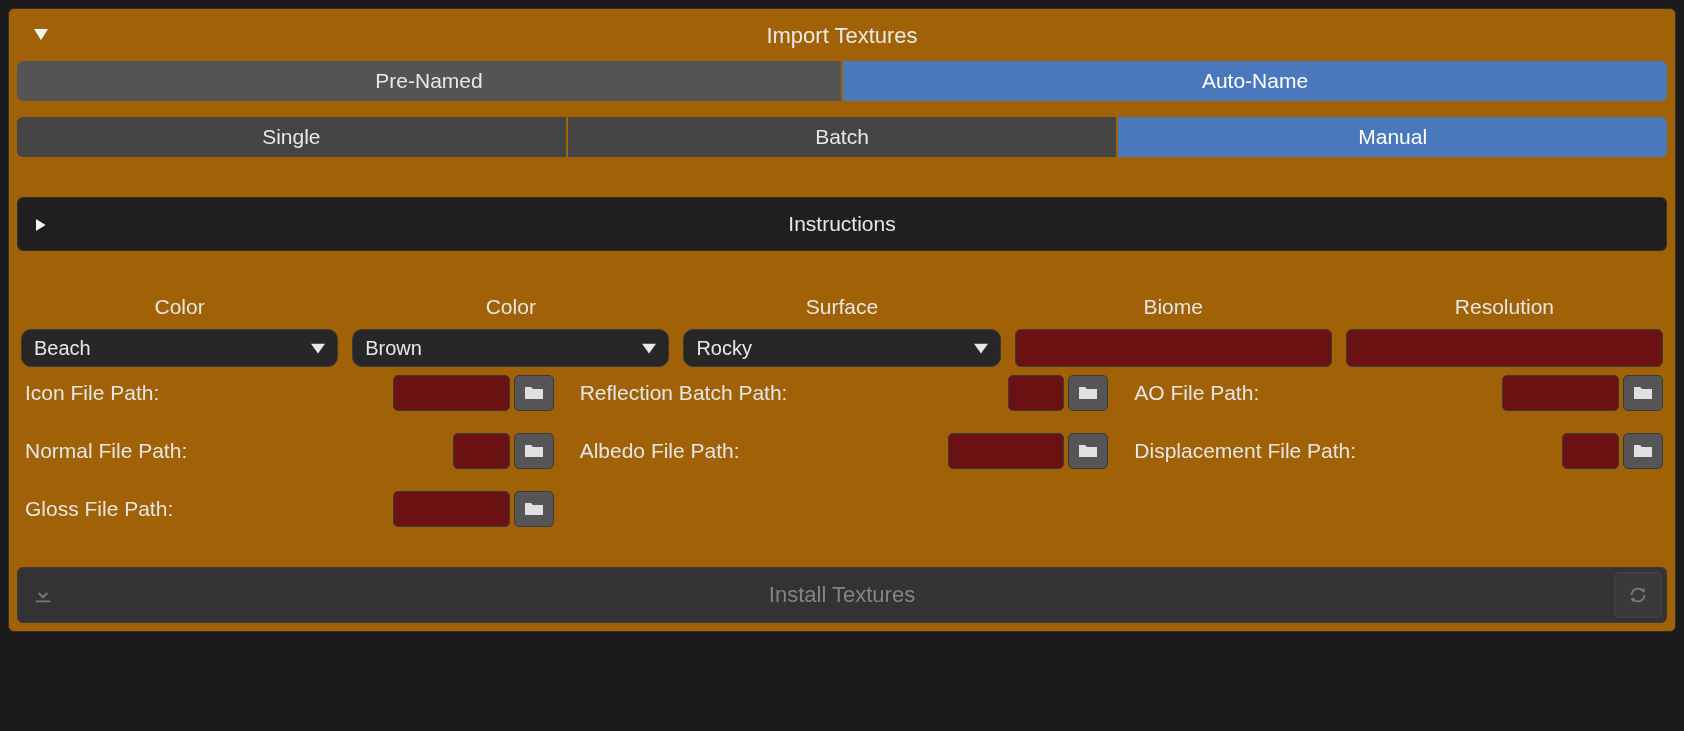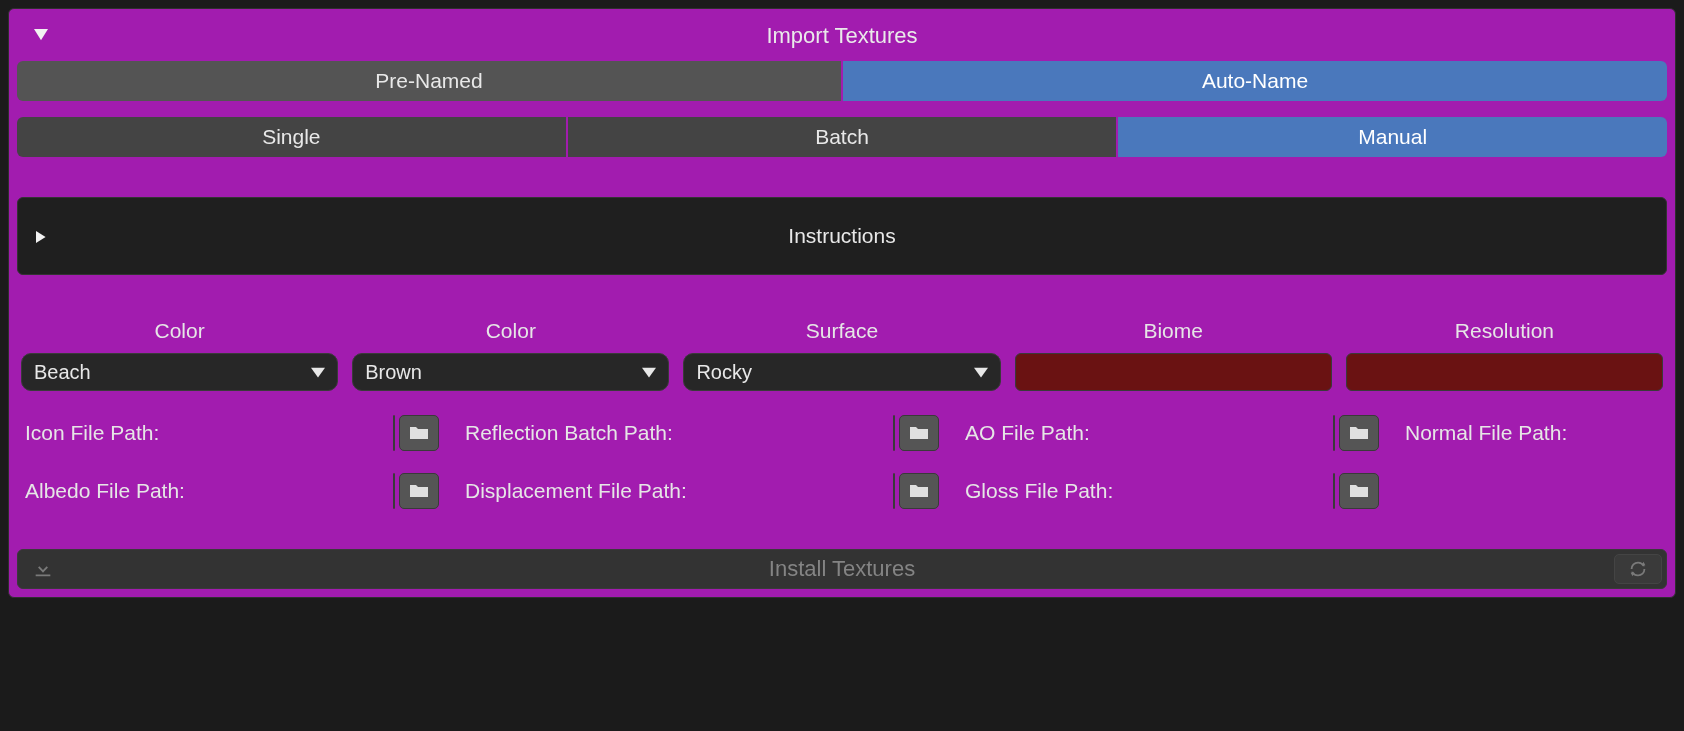--- a/index.html
+++ b/index.html
@@ -7,21 +7,21 @@
     background: #1b1b1b;
     font-family: -apple-system, BlinkMacSystemFont, "Segoe UI", sans-serif;
     color: #e0e0e0;
     font-size: 20px;
     width: 1684px;
     height: 731px;
     overflow: hidden;
   }
   .panel {
     margin: 8px;
-    background: #a21caf;
+    background: #a16207;
     border: 1px solid #2f2f2f;
     border-radius: 6px;
     padding: 8px 8px 8px 8px;
   }
   .panel-header {
     display: flex;
     align-items: center;
     padding: 6px 10px 12px 10px;
     position: relative;
   }
@@ -68,21 +68,21 @@
   .tab.dim {
     background: #545454;
   }
 
   
   .sub-panel {
     margin-top: 40px;
     background: #1f1f1f;
     border: 1px solid #333;
     border-radius: 6px;
-    padding: 26px 10px;
+    padding: 14px 10px;
     display: flex;
     align-items: center;
     position: relative;
   }
   .sub-panel .title {
     flex: 1;
     text-align: center;
     font-size: 21px;
     color: #e8e8e8;
   }
@@ -127,23 +127,23 @@
   .field-empty {
     width: 100%;
     height: 38px;
     background: #6a1212;
     border: 1px solid #3a3a3a;
     border-radius: 6px;
   }
 
   
   .filegrid {
-    margin-top: 24px;
+    margin-top: 8px;
     display: grid;
-    grid-template-columns: 1fr 1fr 1fr 1fr;
+    grid-template-columns: 1fr 1fr 1fr;
     column-gap: 20px;
     row-gap: 10px;
     padding: 0 4px;
     gap: 22px;
   }
   .file-row {
     display: flex;
     align-items: center;
     gap: 2px;
   }
@@ -171,21 +171,21 @@
     align-items: center;
     justify-content: center;
     cursor: pointer;
     margin-left: 2px;
   }
   .file-btn svg { fill: #e0e0e0; }
 
   
   .footer-btn {
     margin-top: 40px;
-    height: 40px;
+    height: 56px;
     background: #333333;
     border: 1px solid #3a3a3a;
     border-radius: 6px;
     display: flex;
     align-items: center;
     justify-content: center;
     position: relative;
     cursor: pointer;
   }
   .footer-btn .label {

